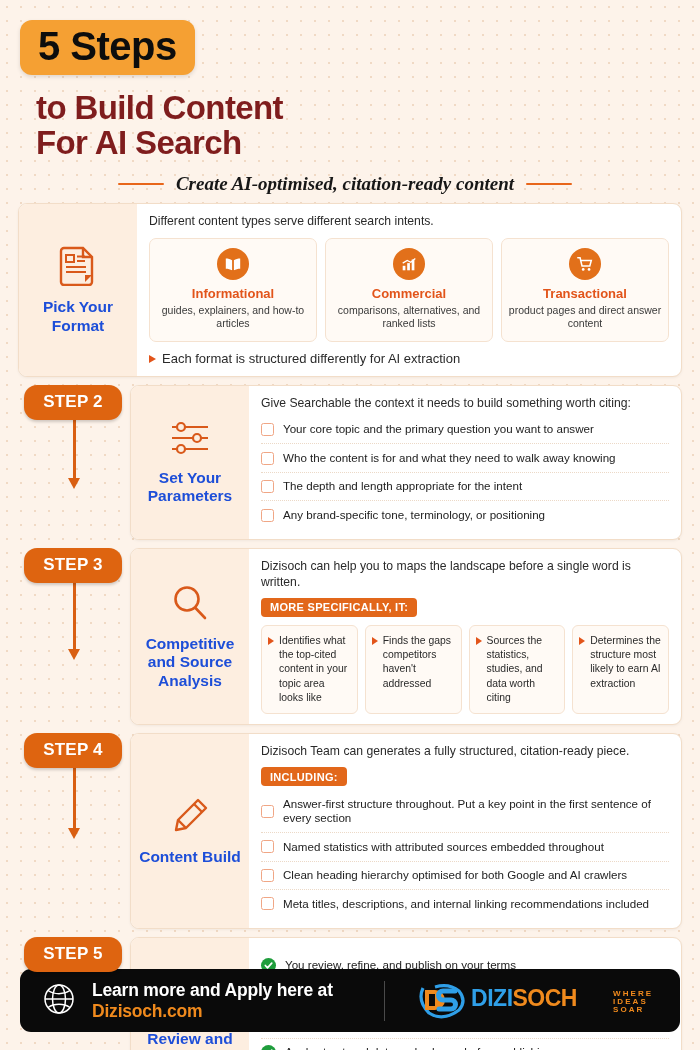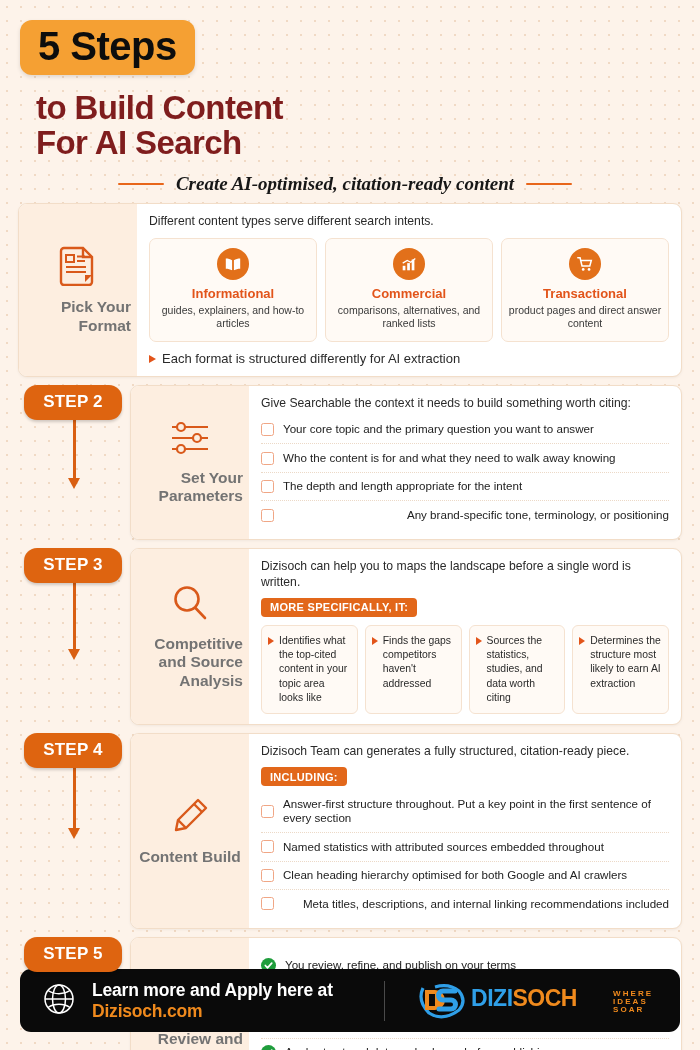--- a/index.html
+++ b/index.html
@@ -63,21 +63,21 @@
   .card {
     flex:1; background:#ffffff; border:1px solid #f2ddc8; border-radius:9px;
     display:flex; overflow:hidden; box-shadow:0 1px 3px rgba(0,0,0,.05);
   }
   .card-left {
     width:118px; flex:0 0 118px; background:#fdeee0;
     display:flex; flex-direction:column; align-items:center; justify-content:center;
     padding:10px 6px; gap:8px;
   }
   .card-left-title {
-    font-size:15.5px; font-weight:bold; color:#737373; text-align:right; line-height:1.2;
+    font-size:15.5px; font-weight:bold; color:#1d4ed8; text-align:center; line-height:1.2;
   }
   .card-right { flex:1; padding:10px 12px 10px 12px; display:flex; flex-direction:column; }
   .lead { font-size:12.2px; color:#2a2a2a; line-height:1.3; }
 
   
   .fmt-row { display:flex; gap:8px; margin-top:8px; }
   .fmt {
     flex:1; background:#fffaf5; border:1px solid #f5e2d0; border-radius:7px;
     padding:9px 6px 10px 6px; text-align:center;
   }
@@ -90,21 +90,21 @@
   .note-row { display:flex; align-items:center; gap:6px; margin-top:9px; }
   .tri { width:0;height:0;border-left:7px solid #e2541a;border-top:4.5px solid transparent;border-bottom:4.5px solid transparent; flex:0 0 auto;}
   .note-text { font-size:13px; color:#2a2a2a; }
 
   
   .checklist { margin-top:4px; }
   .chk-item {
     display:flex; align-items:center; gap:9px; padding:6.5px 0;
     border-bottom:1px dotted #ecd9c7;
   }
-  .chk-item:last-child { border-bottom:none;justify-content:space-between; }
+  .chk-item:last-child { border-bottom:none; }
   .chk-box {
     width:13px; height:13px; flex:0 0 13px; border:1.6px solid #f0a685;
     border-radius:2.5px; background:#fff;
   }
   .chk-text { font-size:11.6px; color:#222; line-height:1.25; }
 
   .chk-green {
     width:15px;height:15px;flex:0 0 15px;border-radius:50%;background:#1f9d3c;
     display:flex;align-items:center;justify-content:center;
   }

